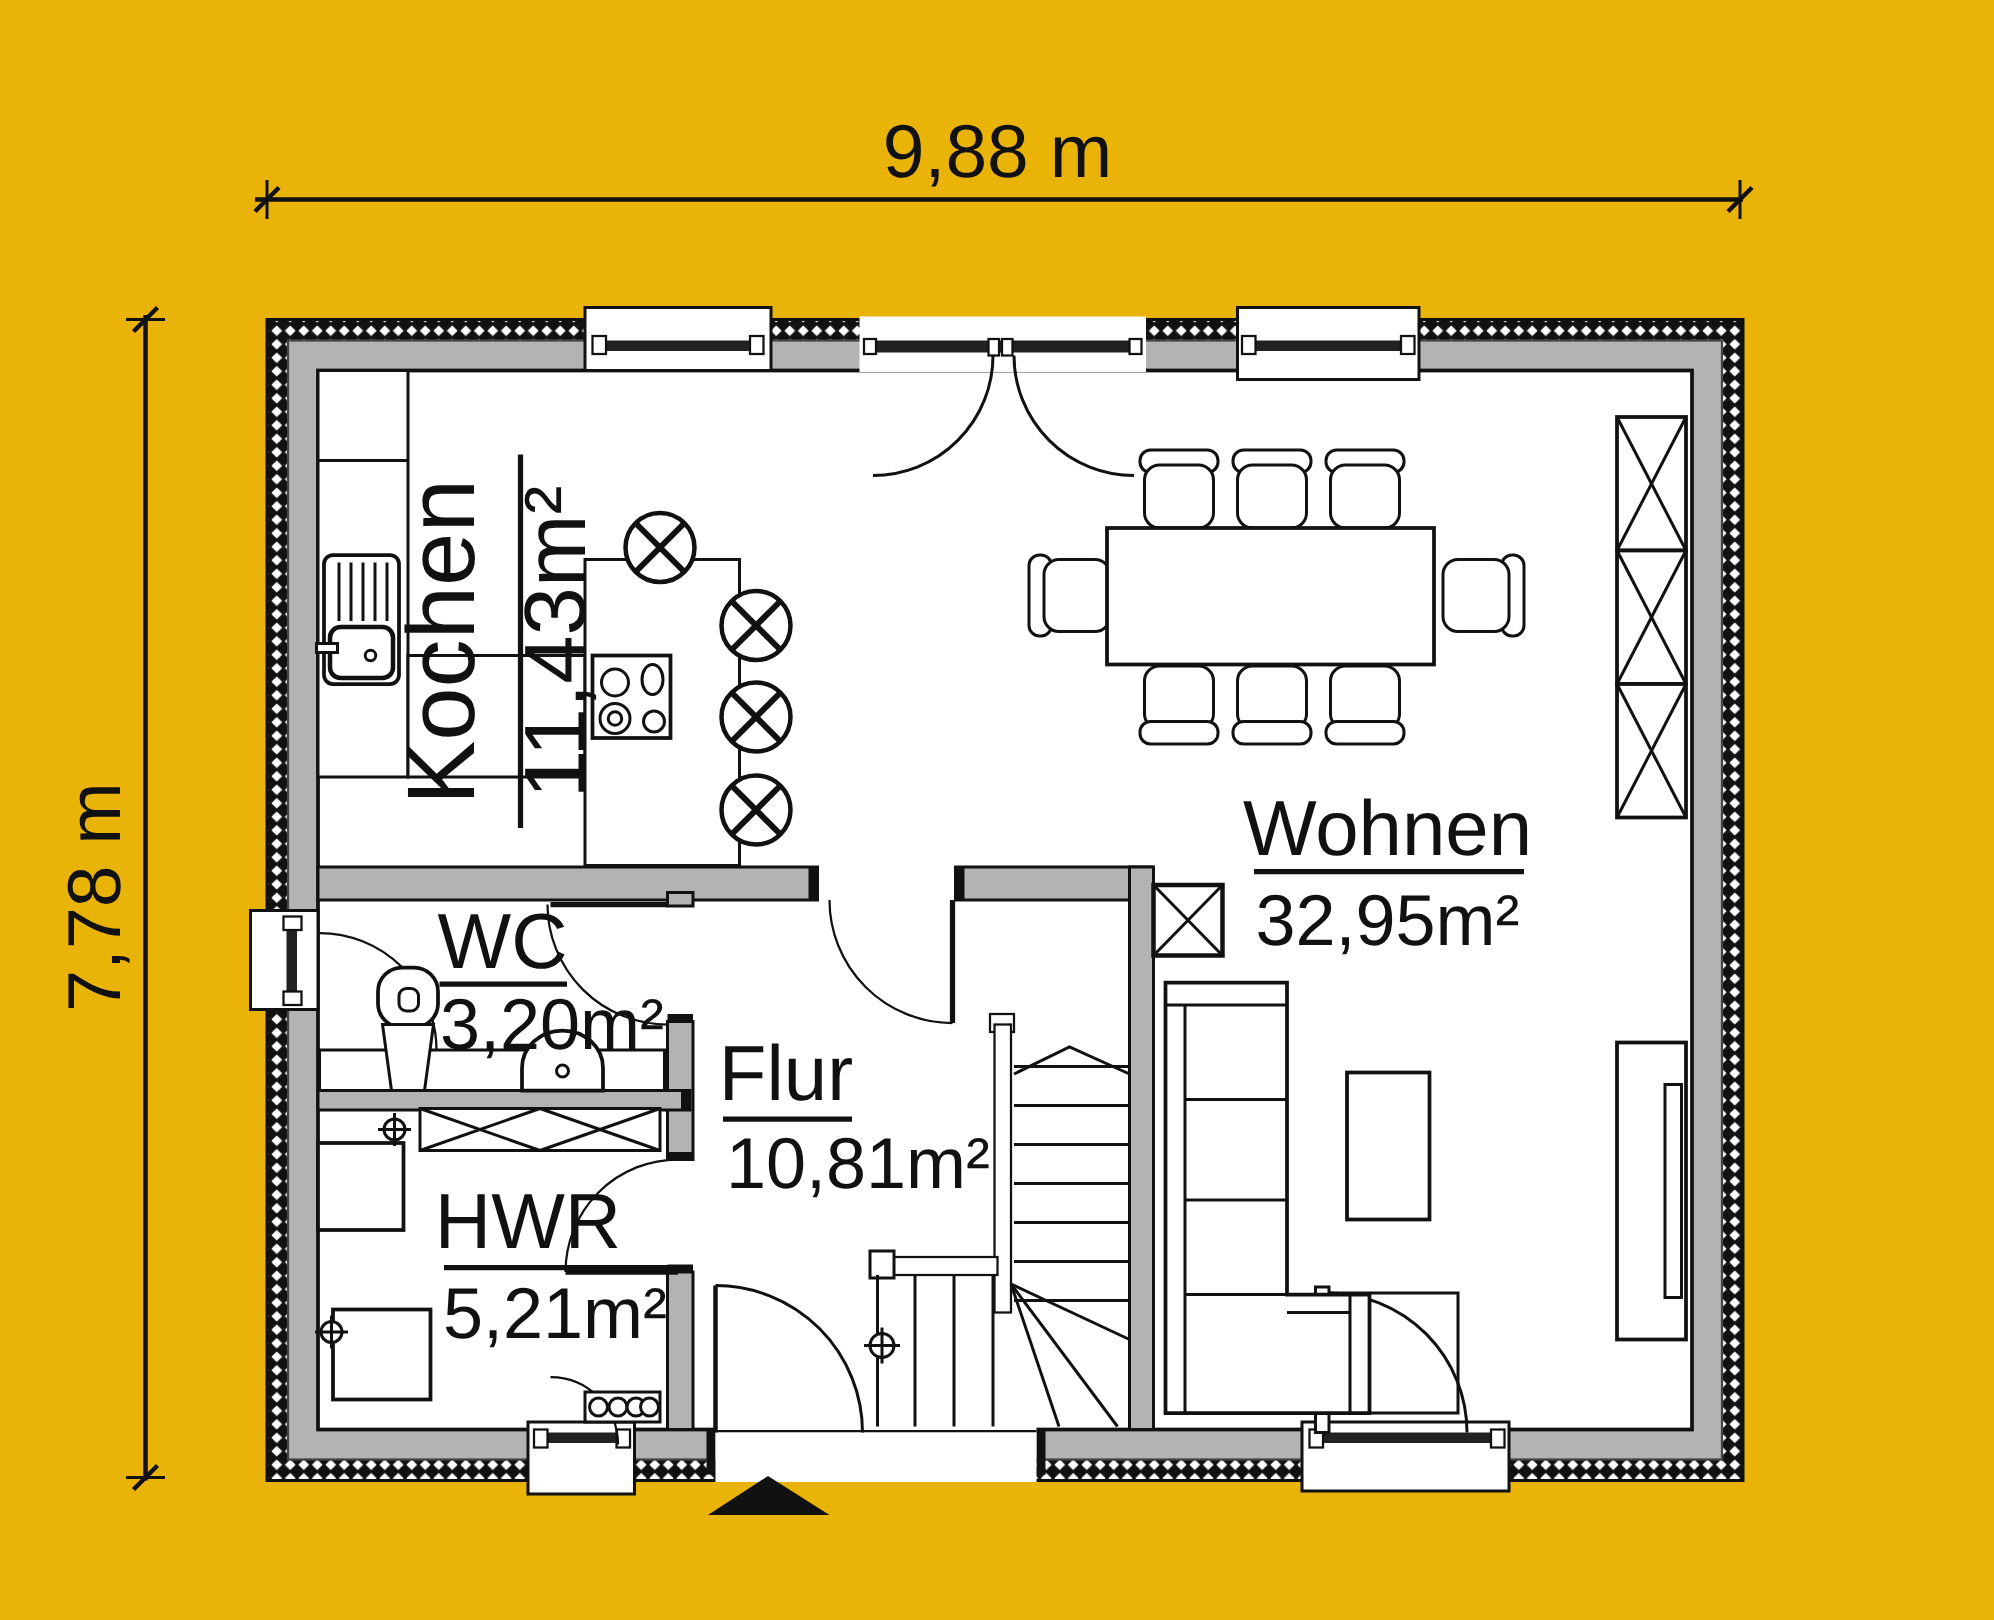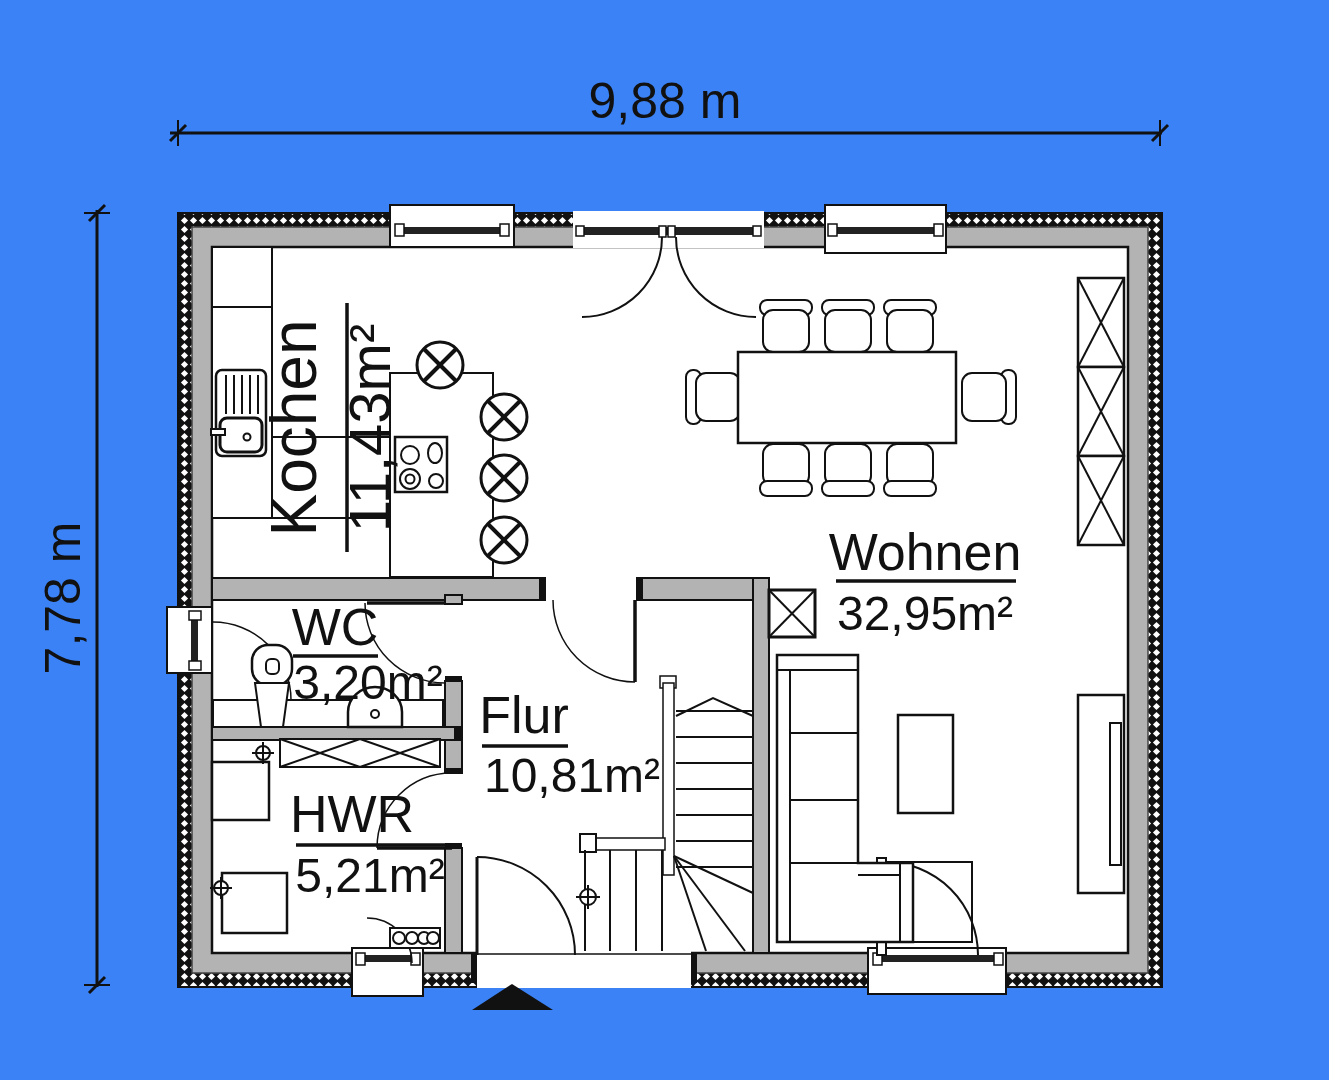--- a/index.html
+++ b/index.html
@@ -1,16 +1,16 @@
 <!DOCTYPE html>
 <html><head>
 <meta charset="utf-8">
 <style>
   html,body{margin:0;padding:0;background:#ffffff;}
-  .stage{width:1329px;height:1080px;background:#3b82f6;position:relative;font-family:"Liberation Sans",sans-serif;}
+  .stage{width:1329px;height:1080px;background:#eab308;position:relative;font-family:"Liberation Sans",sans-serif;}
   svg{display:block;}
   text{fill:#111;font-family:"Liberation Sans","DejaVu Sans",sans-serif;}
   .room-name{font-size:52px;}
   .room-area{font-size:48px;}
   .dim-label{font-size:50px;}
   .kname{font-size:64px;}
   .karea{font-size:58px;}
 </style>
 </head>
 <body>

